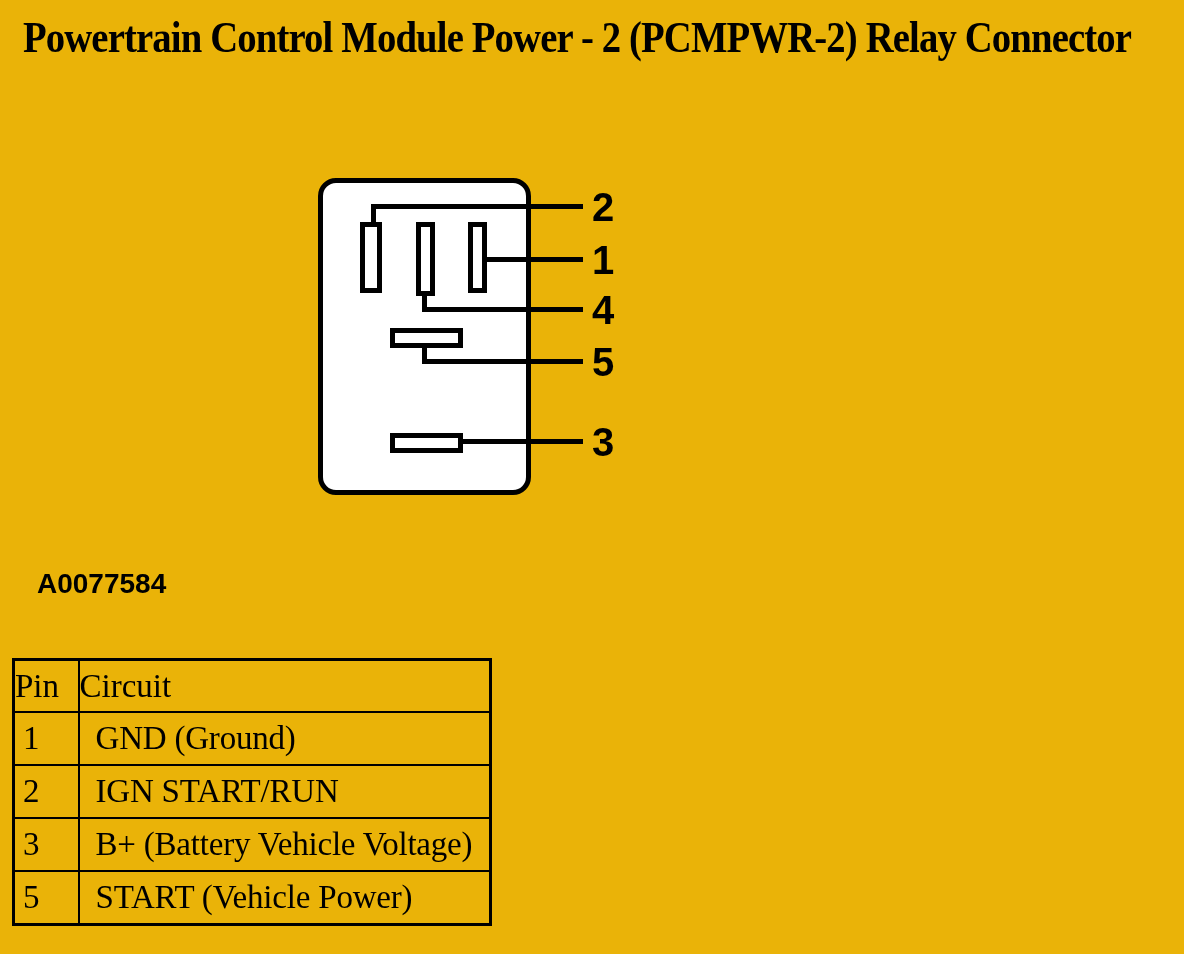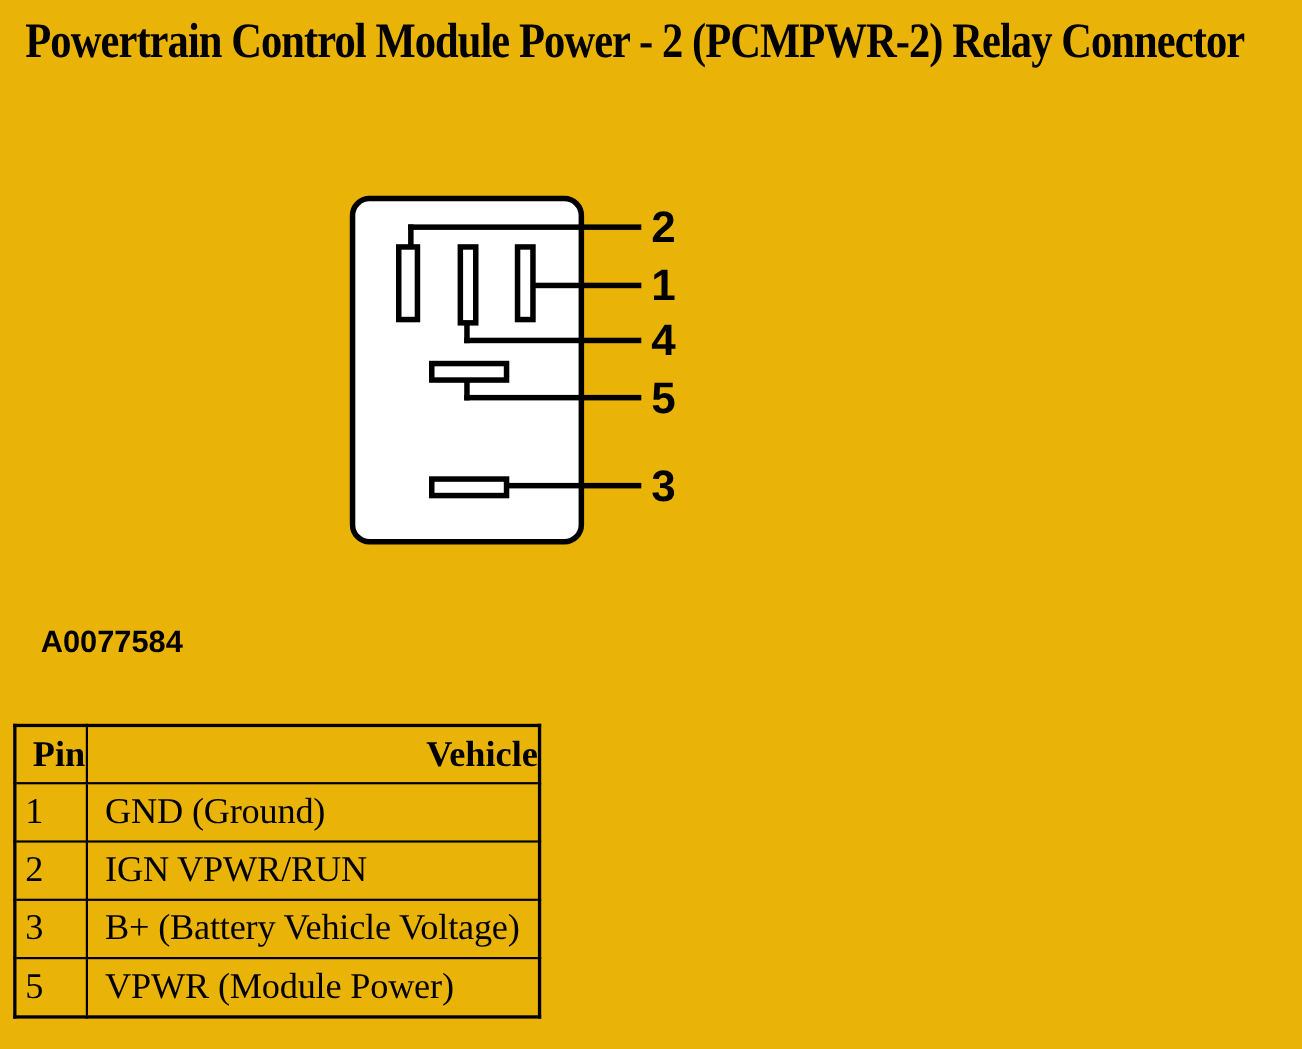--- a/index.html
+++ b/index.html
@@ -90,21 +90,21 @@
     font-size: 33px;
     color: #000;
   }
   .pinout th, .pinout td {
     border: 2px solid #000;
     padding: 0;
     vertical-align: middle;
     overflow: hidden;
     white-space: nowrap;
   }
-  .pinout th { font-weight: bold; height: 50px; text-align: right; }
+  .pinout th { font-weight: normal; height: 50px; text-align: left; }
   .pinout td { height: 51px; }
   .col-pin { width: 65px; }
   td.pin-cell { padding-left: 8px; text-align: left; }
   td.circuit-cell { padding-left: 16px; text-align: left; letter-spacing: -0.2px; }
 </style>
 </head>
 <body>
 
 <div class="page">
 
@@ -138,36 +138,36 @@
   <div class="figure-label">A0077584</div>
 
   <table class="pinout">
     <colgroup>
       <col class="col-pin">
       <col>
     </colgroup>
     <thead>
       <tr>
         <th>Pin</th>
-        <th>Vehicle</th>
+        <th>Circuit</th>
       </tr>
     </thead>
     <tbody>
       <tr>
         <td class="pin-cell">1</td>
         <td class="circuit-cell">GND (Ground)</td>
       </tr>
       <tr>
         <td class="pin-cell">2</td>
-        <td class="circuit-cell">IGN VPWR/RUN</td>
+        <td class="circuit-cell">IGN START/RUN</td>
       </tr>
       <tr>
         <td class="pin-cell">3</td>
         <td class="circuit-cell">B+ (Battery Vehicle Voltage)</td>
       </tr>
       <tr>
         <td class="pin-cell">5</td>
-        <td class="circuit-cell">VPWR (Module Power)</td>
+        <td class="circuit-cell">START (Vehicle Power)</td>
       </tr>
     </tbody>
   </table>
 
 </div>
 
 </body></html>

